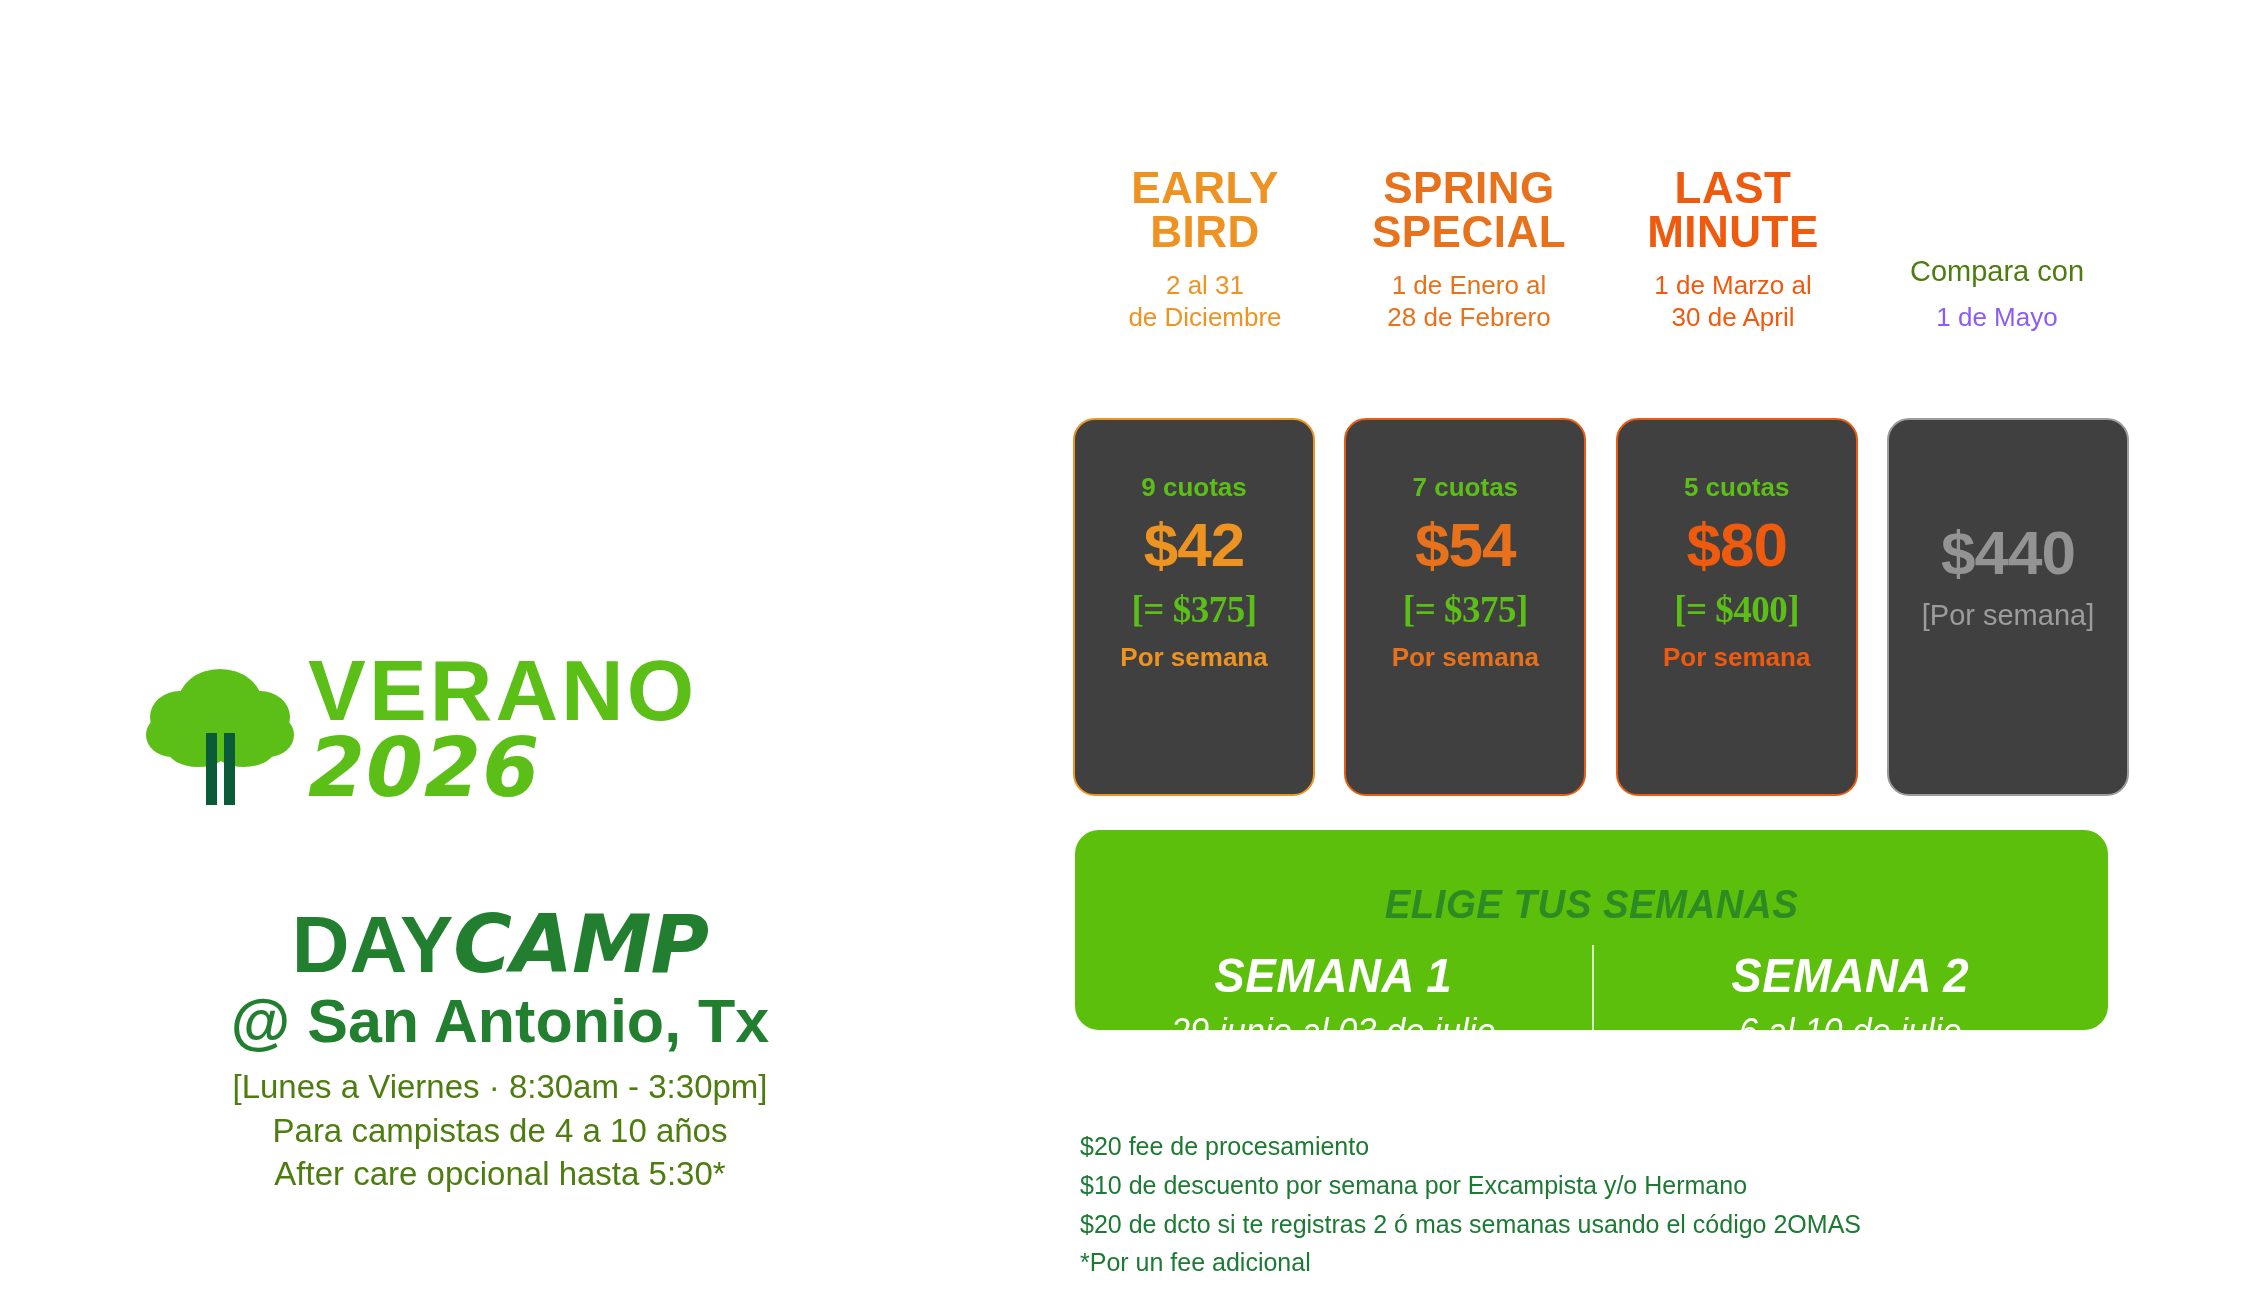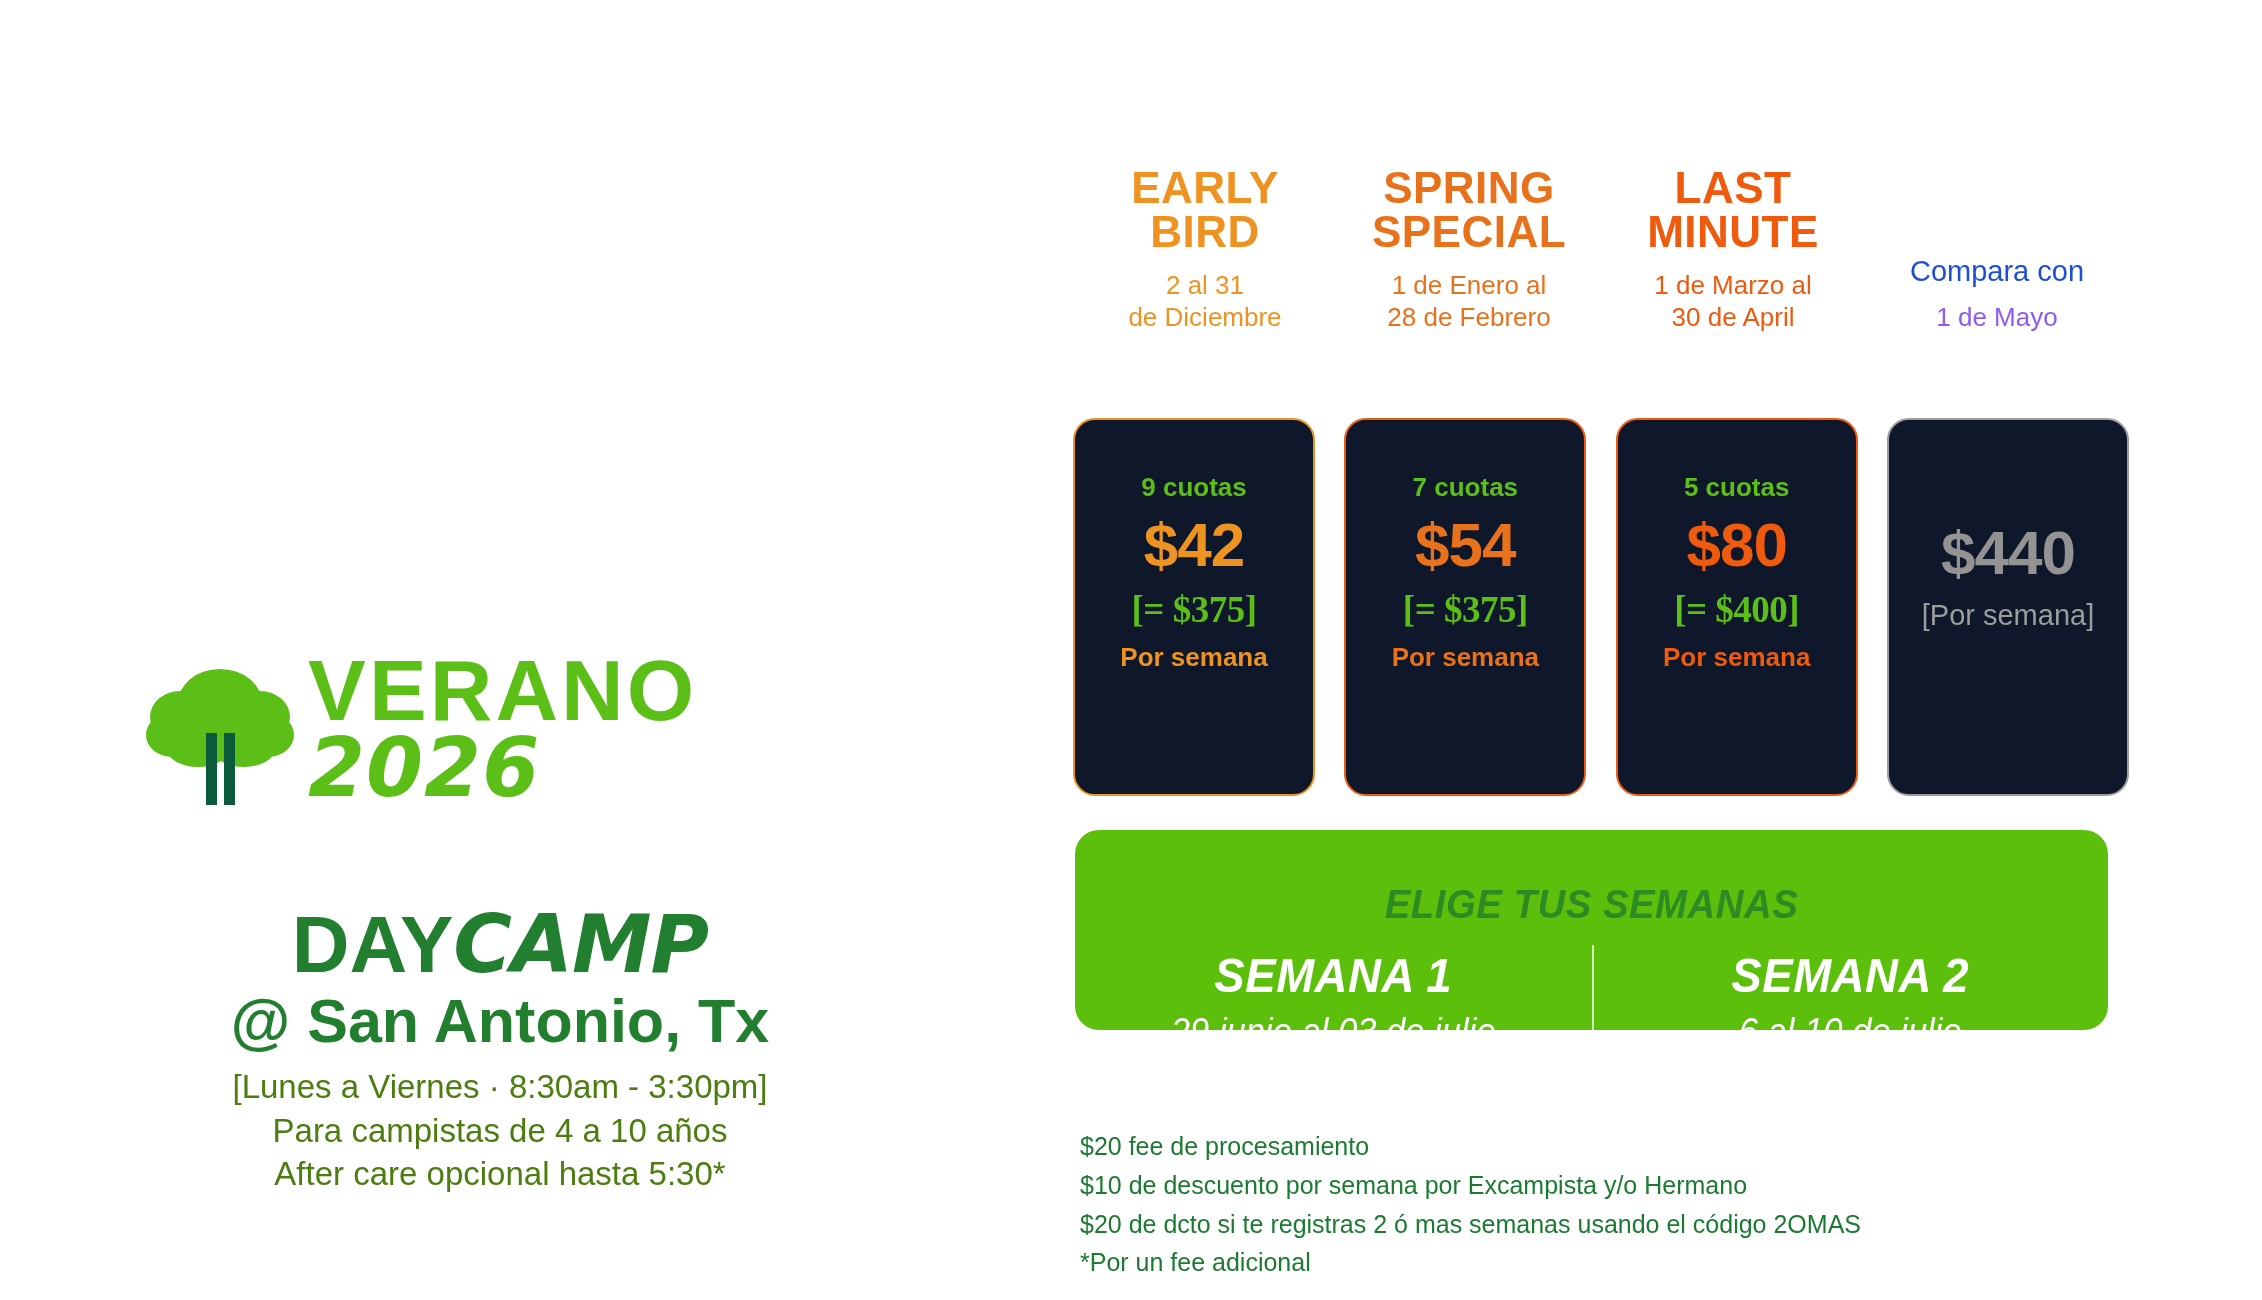--- a/index.html
+++ b/index.html
@@ -127,21 +127,21 @@
   }
   .header-col {
     width: 264px;
     text-align: center;
     box-sizing: border-box;
     padding: 0 6px;
   }
   .pre-label {
     font-size: 29px;
     font-weight: 400;
-    color: #1d4ed8;
+    color: #4d7c0f;
     line-height: 1.0;
     margin-bottom: 6px;
     text-align: center;
   }
   .deal-name {
     font-size: 44px;
     font-weight: 800;
     line-height: 1.0;
     letter-spacing: 0.5px;
     text-transform: uppercase;
@@ -168,21 +168,21 @@
     top: 418px;
     width: 1056px;
     height: 378px;
     display: flex;
     justify-content: space-between;
   }
   .price-card {
     width: 242px;
     height: 378px;
     border-radius: 22px;
-    background: #0f172a;
+    background: #404040;
     box-sizing: border-box;
     position: relative;
   }
   .price-card.c1 { border: 2px solid #ED9322; }
   .price-card.c2 { border: 2px solid #E85D11; }
   .price-card.c3 { border: 2px solid #EE5A0E; }
   .price-card.c4 { border: 2px solid #9C9C9C; }
 
   .card-inner {
     position: absolute;

